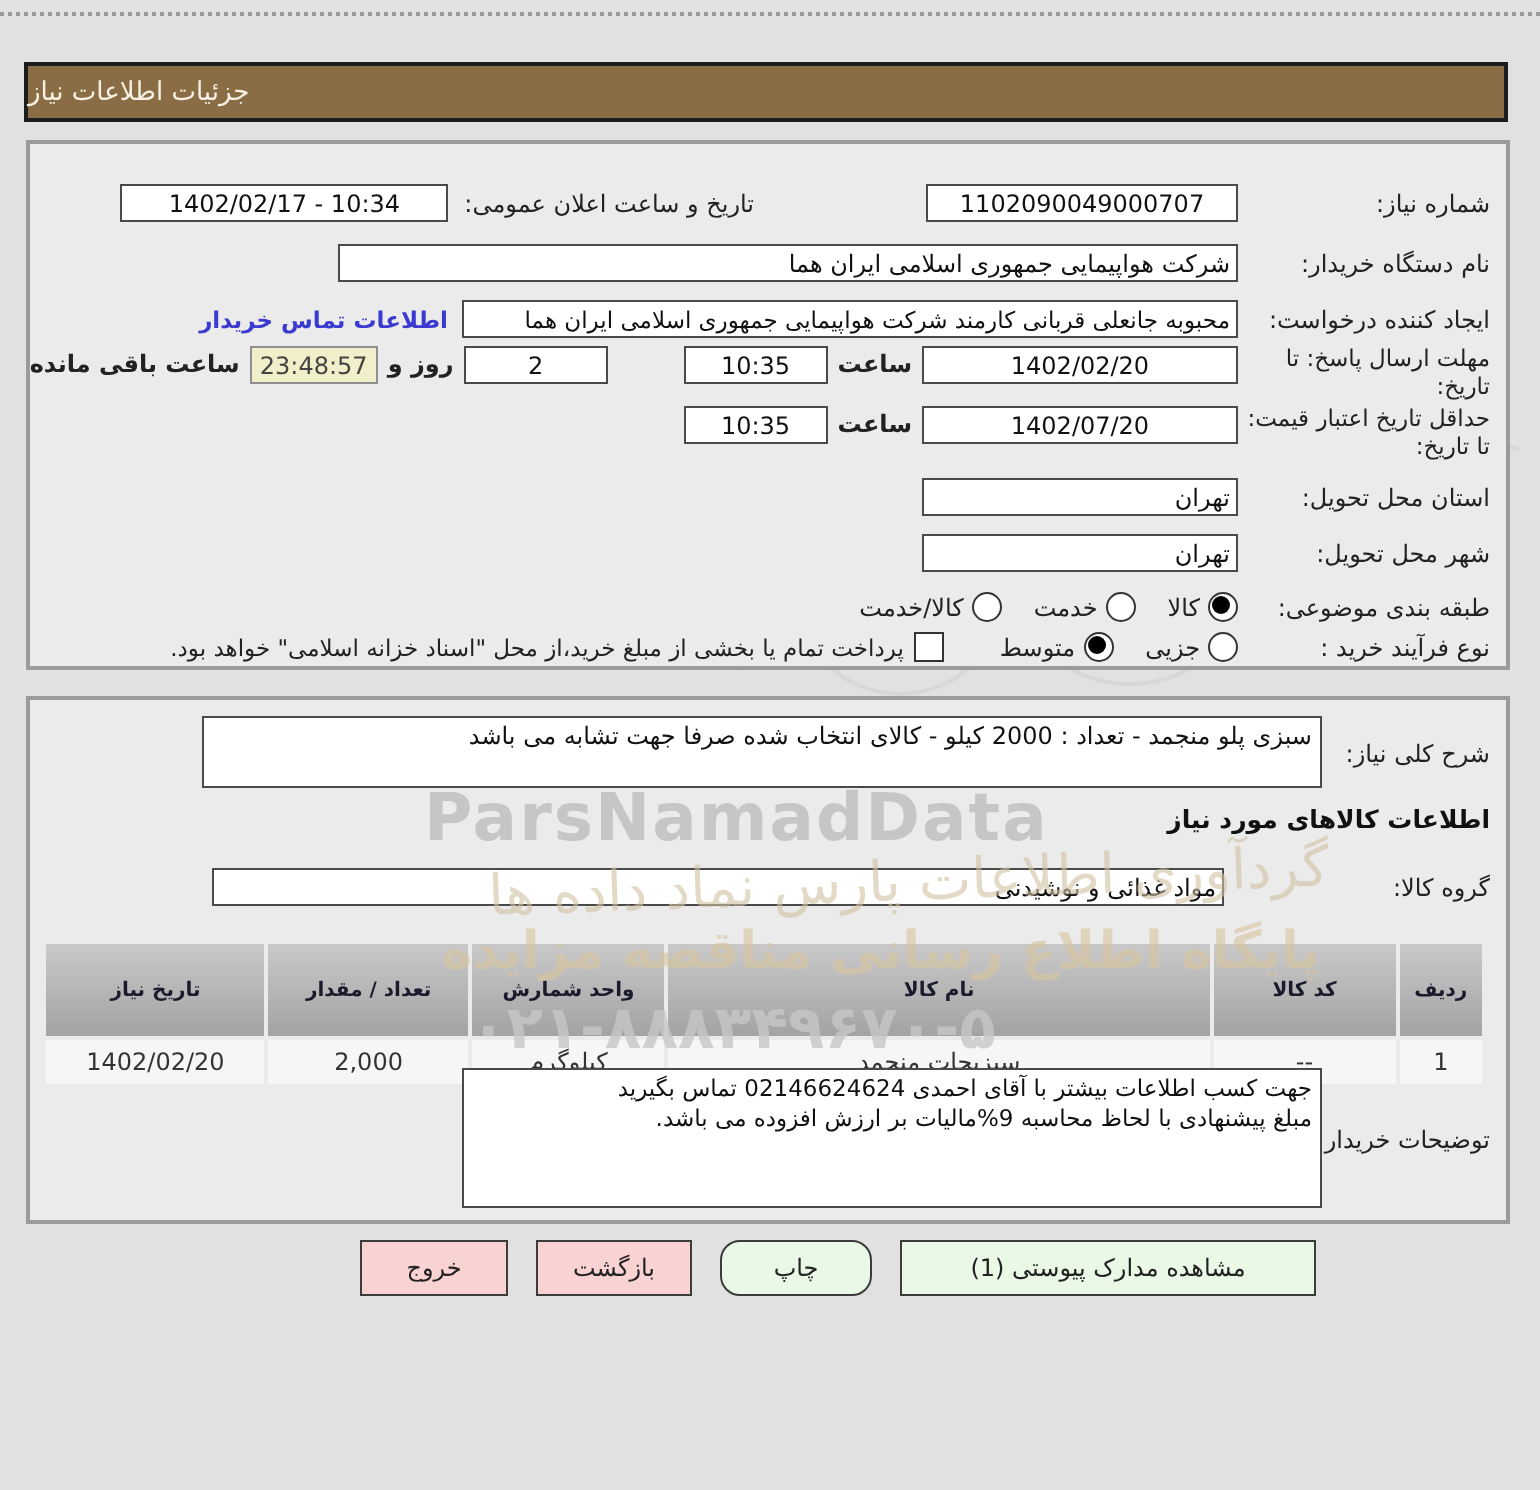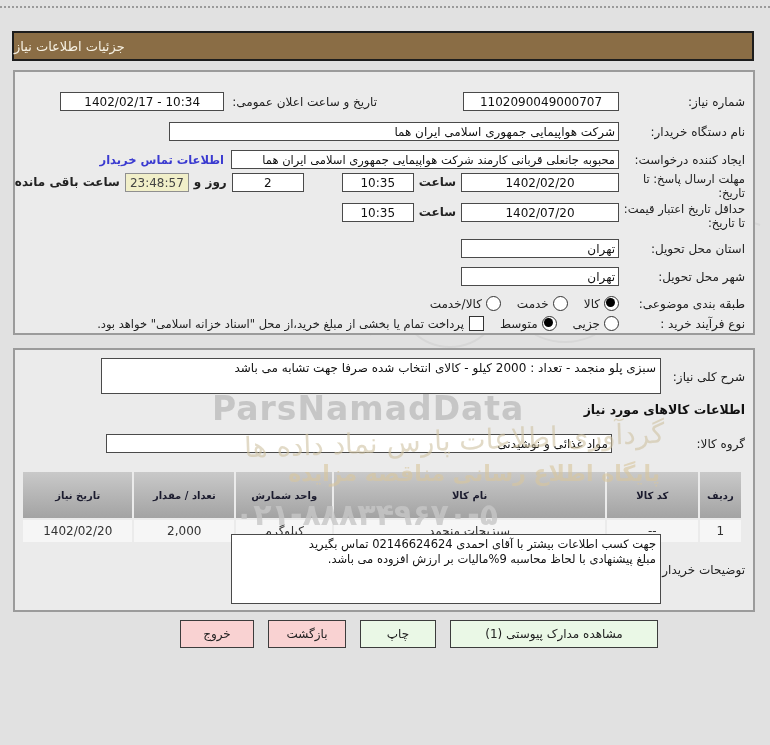--- a/index.html
+++ b/index.html
@@ -66,27 +66,27 @@
     position:absolute;top:620px;left:0;width:770px;height:28px;
     display:flex;direction:rtl;align-items:center;padding-right:112px;box-sizing:border-box;gap:14px;z-index:3;
   }
   .btn{
     height:26px;border:1px solid #3c3c3c;font-family:"DejaVu Sans",sans-serif;
     font-size:12px;color:#222;display:flex;align-items:center;justify-content:center;
     padding:0 10px;cursor:pointer;white-space:nowrap;direction:rtl;
   }
   .btn.green{background:#eaf8e6;}
   .btn.pink{background:#f9d2d2;}
-  .btn.b-respond{width:108px;} .btn.b-docs{width:186px;} .btn.b-print{width:54px;}
+  .btn.b-respond{width:108px;} .btn.b-docs{width:186px;} .btn.b-print{width:54px;border-radius:10px;}
   .btn.b-back{width:56px;} .btn.b-exit{width:52px;}
   
   .wm{position:absolute;pointer-events:none;z-index:4;}
   .wm-brand{top:389px;left:212px;font-size:33px;font-weight:bold;color:#c6c6c6;letter-spacing:1px;direction:ltr;}
   .wm-script{top:424px;right:105px;font-size:28px;color:#cfc3a2;opacity:.6;transform:rotate(-2deg);white-space:nowrap;direction:rtl;}
-  .wm-tagline{top:461px;right:110px;font-size:22px;font-weight:bold;color:#d8c69e;opacity:.62;white-space:nowrap;direction:rtl;}
+  .wm-tagline{top:461px;right:110px;font-size:26px;font-weight:bold;color:#d8c69e;opacity:.62;white-space:nowrap;direction:rtl;}
   .wm-phone{top:497px;left:235px;font-size:30px;font-weight:bold;color:#c7c7c7;opacity:.8;direction:ltr;letter-spacing:2px;}
   .wm-ghost{top:165px;left:330px;opacity:.55;}
   .wm-num{position:absolute;color:#d2d2d2;font-weight:bold;pointer-events:none;z-index:1;}
   .wm-n1{top:188px;left:440px;font-size:44px;transform:rotate(-6deg);}
   .wm-n2{top:222px;left:458px;font-size:42px;transform:rotate(-4deg);}
   .wm-n3{top:268px;left:560px;font-size:38px;transform:rotate(8deg);}
 </style>
 </head>
 <body>
 
@@ -166,21 +166,21 @@
     <span class="opt-label">خدمت</span>
     <span class="radio"></span>
     <span class="opt-label">کالا/خدمت</span>
   </div>
 
   <div class="frow" style="top:244px;">
     <div class="flabel">نوع فرآیند خرید :</div>
     <span class="radio"></span>
     <span class="opt-label">جزیی</span>
     <span class="radio sel"></span>
-    <span class="opt-label" style="margin-left:16px;">متوسط</span>
+    <span class="opt-label" style="margin-left:28px;">متوسط</span>
     <span class="checkbox"></span>
     <span class="chk-text">پرداخت تمام یا بخشی از مبلغ خرید،از محل "اسناد خزانه اسلامی" خواهد بود.</span>
   </div>
 </div>
 
 <div class="box box2">
 
   <div class="frow" style="top:16px;align-items:flex-start;">
     <div class="flabel" style="width:84px;flex:0 0 84px;padding-top:4px;">شرح کلی نیاز:</div>
   </div>

